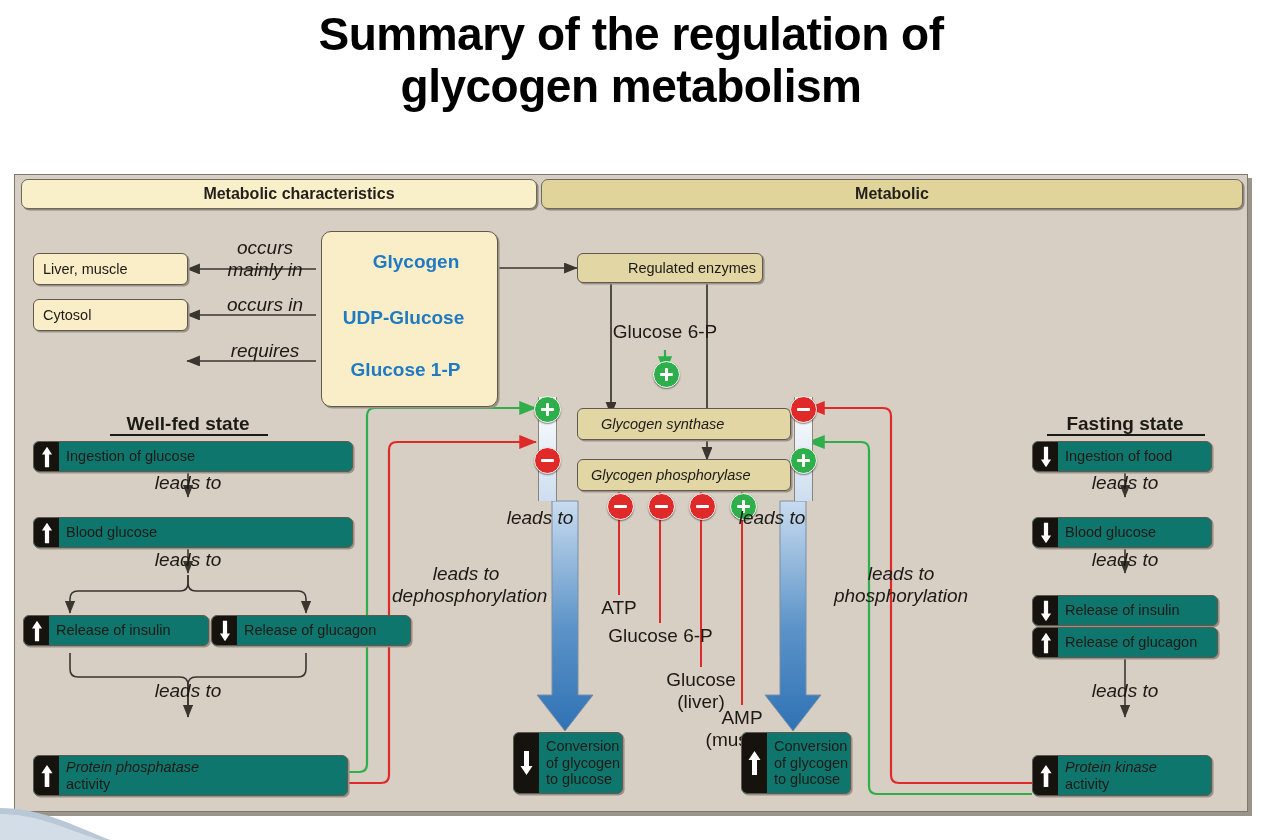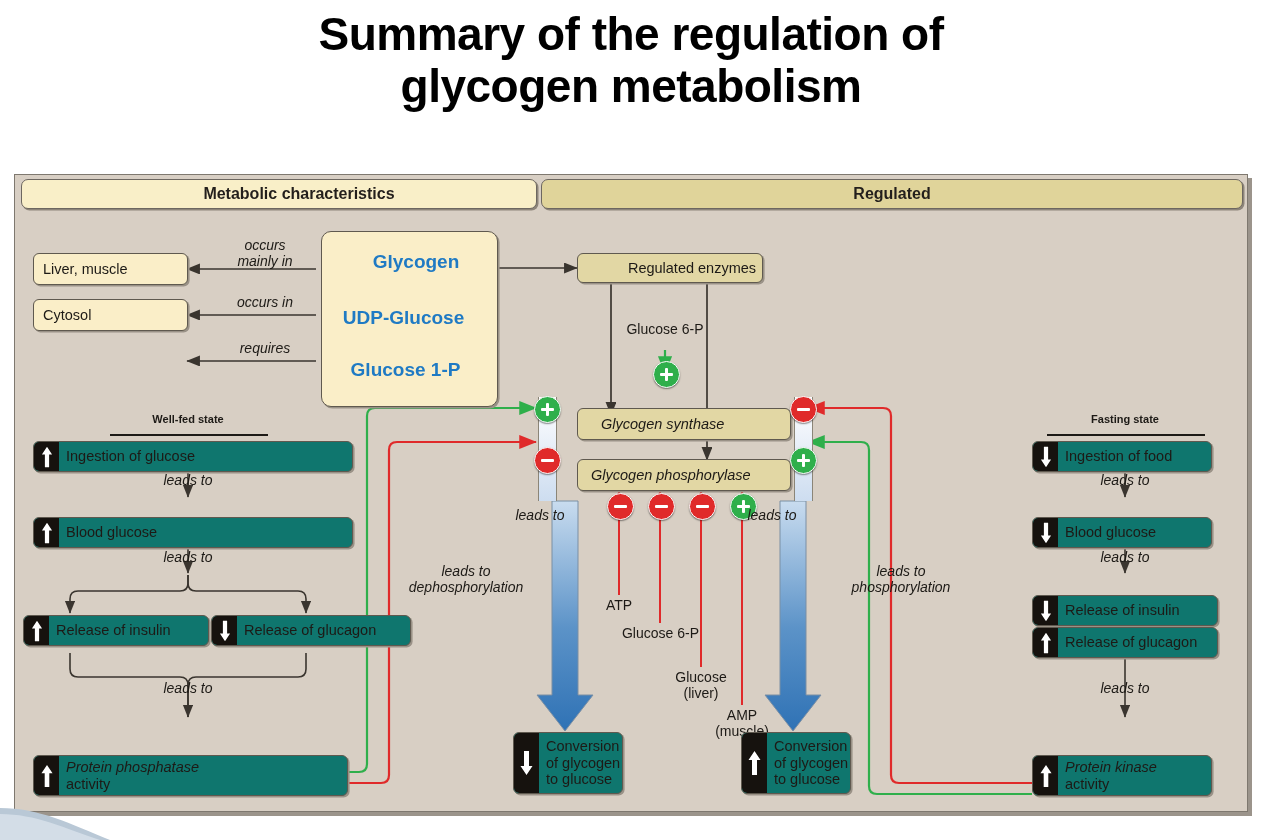--- a/index.html
+++ b/index.html
@@ -59,27 +59,27 @@
     display:flex;align-items:center;justify-content:center;
     border-radius:5px 0 0 5px;
   }
   .tagbox .tag svg{display:block;}
   .tagbox .txt{
     flex:1;display:flex;align-items:center;padding-left:7px;
     font-size:14.5px;color:#1d1a16;line-height:1.14;
   }
   
   .lbl{
-    position:absolute;font-size:14px;color:#1d1a16;
+    position:absolute;font-size:19px;color:#1d1a16;
     white-space:pre;line-height:1.16;
   }
   .lbl.ital{font-style:italic;}
   .lbl.center{text-align:center;}
   .lbl.bluetxt{color:#1f7ac4;font-weight:bold;font-size:19px;}
-  .lbl.state{font-weight:bold;font-size:11px;text-align:center;}
+  .lbl.state{font-weight:bold;font-size:19px;text-align:center;}
   
   .rule{position:absolute;height:2px;background:#1d1a16;}
   
   .circ{
     position:absolute;width:25px;height:25px;border-radius:50%;
     display:flex;align-items:center;justify-content:center;
     box-shadow:0 1px 1.5px rgba(0,0,0,.45);
   }
   .circ.plus{background:#2faf4b;border:1.5px solid #fff;}
   .circ.minus{background:#e02a2a;border:1.5px solid #fff;}
@@ -105,21 +105,21 @@
 </div>
 
 <div id="panel-shadow"></div>
 
 <div id="panel">
 
   <div class="hdr" id="hdr-metabolic">
     <span>Metabolic characteristics</span>
   </div>
   <div class="hdr" id="hdr-regulation">
-    <span>Regulated</span>
+    <span>Metabolic</span>
   </div>
 
   <svg id="links" viewBox="0 0 1234 638">
     <defs>
       <marker id="ahBlack" markerWidth="9" markerHeight="9" refX="7.6" refY="3.2" orient="auto" markerUnits="strokeWidth">
         <path d="M0,0 L8,3.2 L0,6.4 z" fill="#3a352f"></path>
       </marker>
       <marker id="ahGreen" markerWidth="9" markerHeight="9" refX="7.6" refY="3.2" orient="auto" markerUnits="strokeWidth">
         <path d="M0,0 L8,3.2 L0,6.4 z" fill="#2faf4b"></path>
       </marker>

